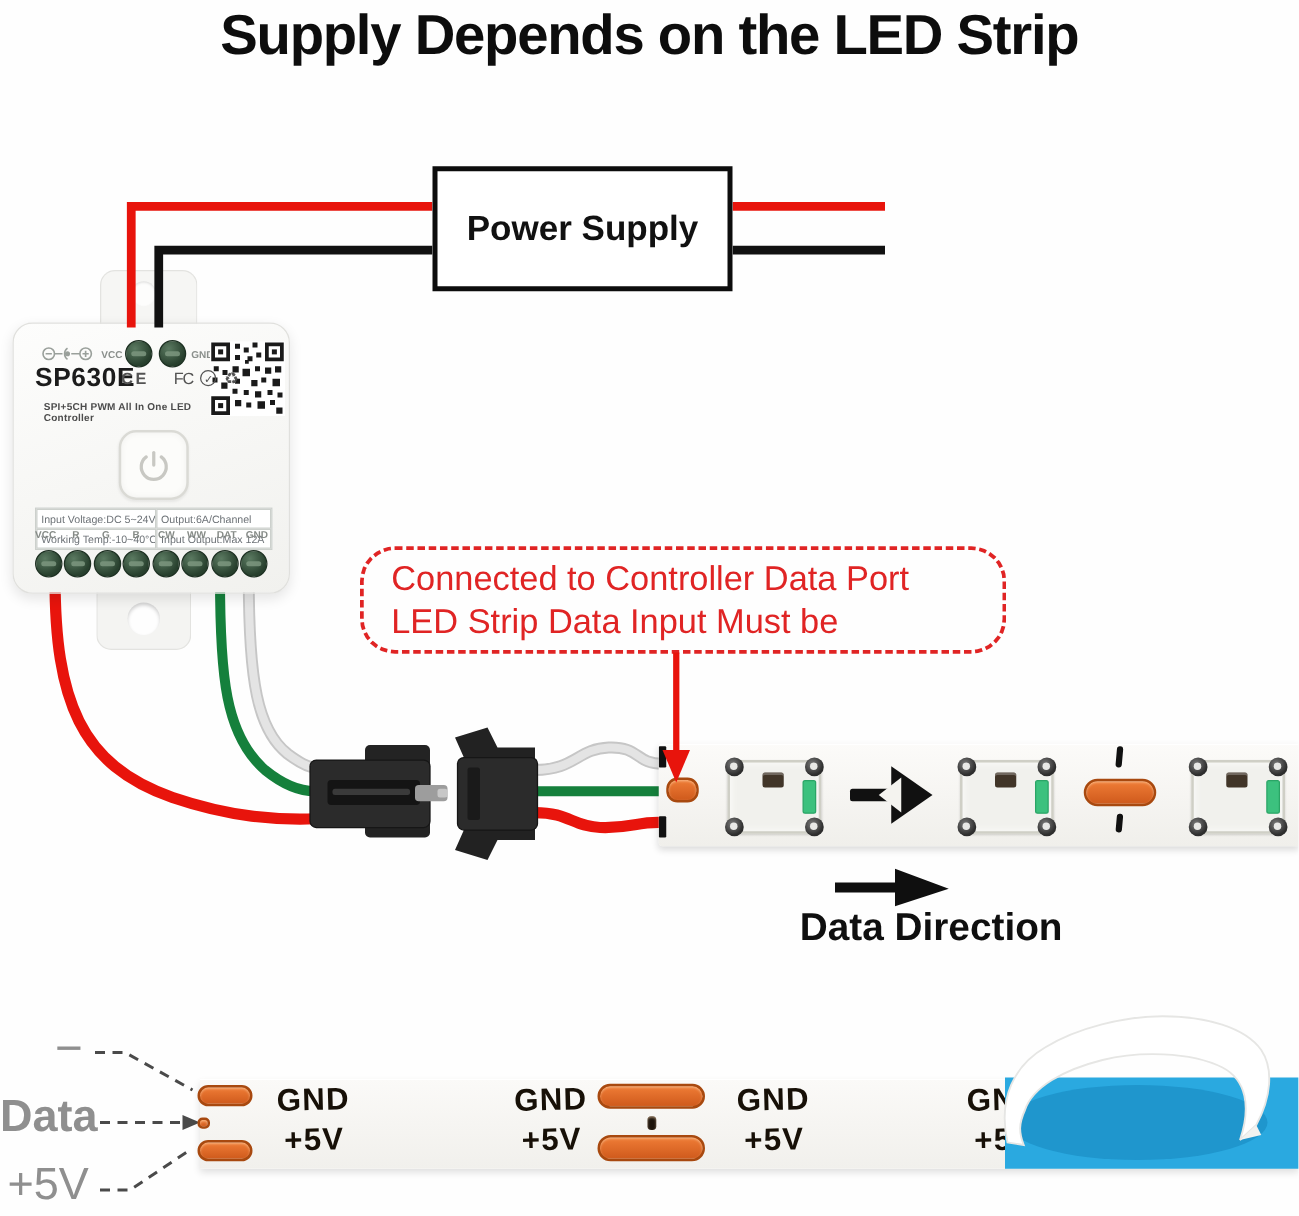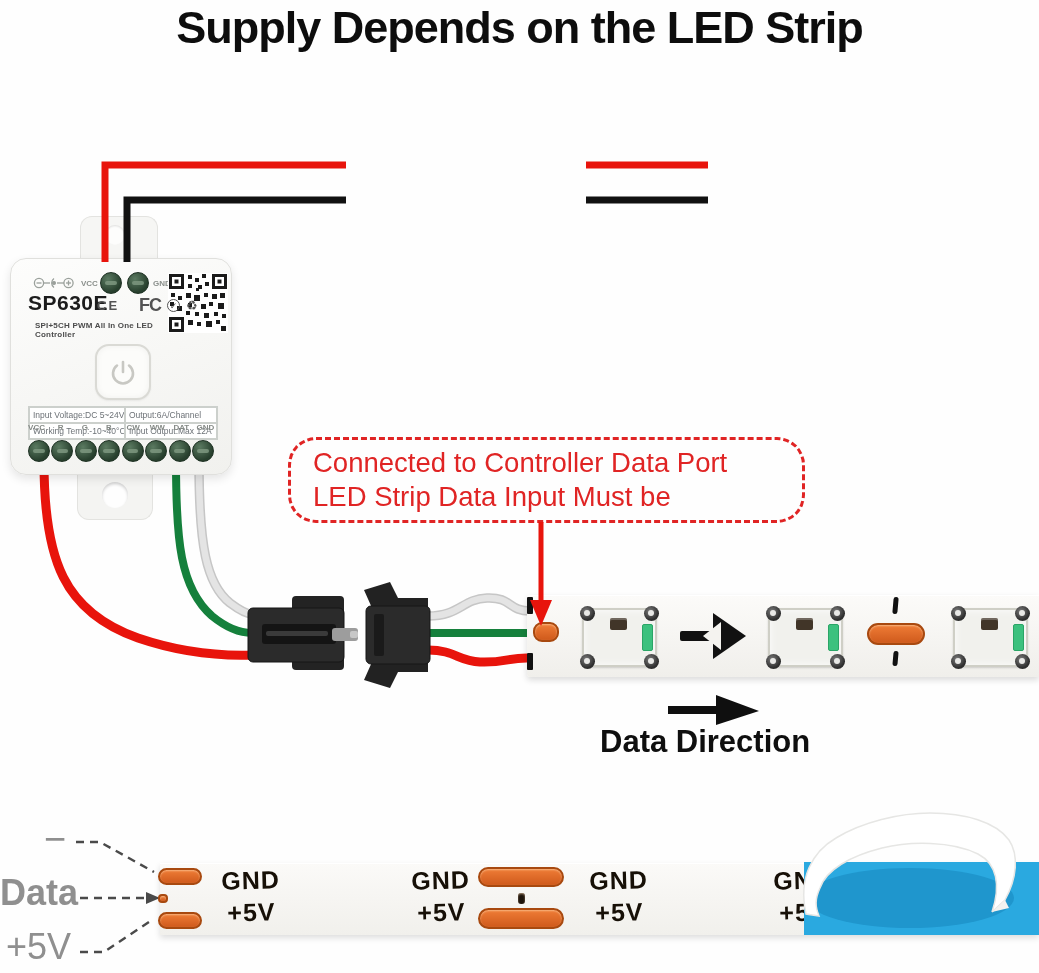--- a/index.html
+++ b/index.html
@@ -28,21 +28,21 @@
   .ctl-tab-bot .hole{position:absolute;left:24px;top:11px;width:26px;height:26px;border-radius:50%;
     background:#fefefe;box-shadow:inset 0 2px 3px rgba(0,0,0,.18);}
   .ctl-body{left:10px;top:258px;width:220px;height:215px;border-radius:16px;
     background:linear-gradient(160deg,#fdfdfc,#f1f1ee);border:1px solid #e0e0dd;
     box-shadow:0 4px 10px rgba(0,0,0,.10);}
   .ctl-model{left:17px;top:32px;font-size:21px;font-weight:800;color:#1c1c1c;letter-spacing:0.5px;}
   .ctl-sub{left:24px;top:62px;width:150px;font-size:8px;font-weight:700;color:#4c4c4c;letter-spacing:.2px;}
   .tiny-lbl{font-size:8px;color:#8a8f8b;font-weight:700;}
   .cert-row{left:86px;top:36px;display:flex;align-items:center;gap:6px;color:#535353;}
   .cert-ce{font-size:13px;font-weight:700;letter-spacing:2px;}
-  .cert-fcc{font-size:18px;font-weight:700;letter-spacing:-1px;padding-left:14px;}
+  .cert-fcc{font-size:13px;font-weight:400;letter-spacing:-1px;padding-left:14px;}
   .cert-check{width:13px;height:13px;border:1.3px solid #535353;border-radius:50%;font-size:9px;
     line-height:13px;text-align:center;box-sizing:border-box;}
   .cert-rec{font-size:13px;}
   .term{border-radius:50%;background:radial-gradient(circle at 35% 30%,#5b7a61,#273f2d 70%);
     border:1px solid #1d3022;box-sizing:border-box;display:flex;align-items:center;justify-content:center;}
   .term .slot{width:58%;height:4px;background:#7d977f;border-radius:2px;opacity:.85;}
   .btn-power{left:84px;top:85px;width:52px;height:52px;border-radius:14px;background:#fcfcfa;
     border:2px solid #dadad5;box-shadow:inset 0 0 6px rgba(0,0,0,.05), 0 1px 2px rgba(0,0,0,.06);
     display:flex;align-items:center;justify-content:center;}
   .spec-table{left:17px;top:147px;width:190px;display:grid;grid-template-columns:51% 49%;
@@ -70,21 +70,21 @@
     background:radial-gradient(circle at 40% 35%,#7c7c7c,#2e2e2e 65%);}
   .ledmod .corner::after{content:"";position:absolute;left:4px;top:4px;width:6px;height:6px;border-radius:50%;
     background:#e8e8e6;}
   .ledmod .ic{position:absolute;left:26px;top:8px;width:17px;height:12px;background:#413528;
     border-radius:2px;box-shadow:inset 0 2px 0 rgba(255,255,255,.25);}
   .ledmod .chip-green{position:absolute;right:2px;top:14px;width:9px;height:25px;background:#3cc17e;
     border-radius:2px;border:1px solid #2aa566;}
   .cutmark{position:absolute;width:5px;background:#111;border-radius:3px;transform:rotate(5deg);}
 
   
-  .dd-label{left:600px;top:724px;width:250px;text-align:left;font-size:31px;font-weight:800;color:#0f0f0f;}
+  .dd-label{left:600px;top:724px;width:250px;text-align:right;font-size:31px;font-weight:800;color:#0f0f0f;}
 
   
   .cob{left:160px;top:863px;width:879px;height:72px;background:linear-gradient(#fbfaf8,#f1f0ec);
     box-shadow:0 3px 6px rgba(0,0,0,.13), inset 0 1px 0 #fff;}
   .cob .print{position:absolute;width:70px;text-align:center;transform:rotate(-1.5deg);color:#171007;
     font-weight:700;letter-spacing:1px;}
   .cob .print .g{display:block;font-size:25px;line-height:26px;}
   .cob .print .v{display:block;font-size:25px;line-height:26px;margin-top:6px;}
   .gray-lbl{color:#8f8f8f;font-weight:400;}
   .lbl-minus{left:44px;top:818px;font-size:38px;}
@@ -128,20 +128,23 @@
     </g>
   </svg>
 
   <svg class="abs" style="left:0;top:0;z-index:3;" width="1039" height="300" viewBox="0 0 1039 300">
     <path d="M105,262 L105,165 L346,165" fill="none" stroke="#e8140c" stroke-width="7"></path>
     <path d="M586,165 L708,165" fill="none" stroke="#e8140c" stroke-width="7"></path>
     <path d="M127,262 L127,200 L346,200" fill="none" stroke="#111" stroke-width="7"></path>
     <path d="M586,200 L708,200" fill="none" stroke="#111" stroke-width="7"></path>
   </svg>
 
+  <div class="abs ps-box" style="z-index:4;">
+    <span class="ps-label">Power Supply</span>
+  </div>
 
   <div class="abs ctl-tab-top" style="z-index:2;">
     <div class="hole"></div>
   </div>
   <div class="abs ctl-tab-bot" style="z-index:2;">
     <div class="hole"></div>
   </div>
   <div class="abs ctl-body" style="z-index:2;">
 
     <svg class="abs" style="left:22px;top:15px;" width="42" height="18" viewBox="0 0 42 18">

